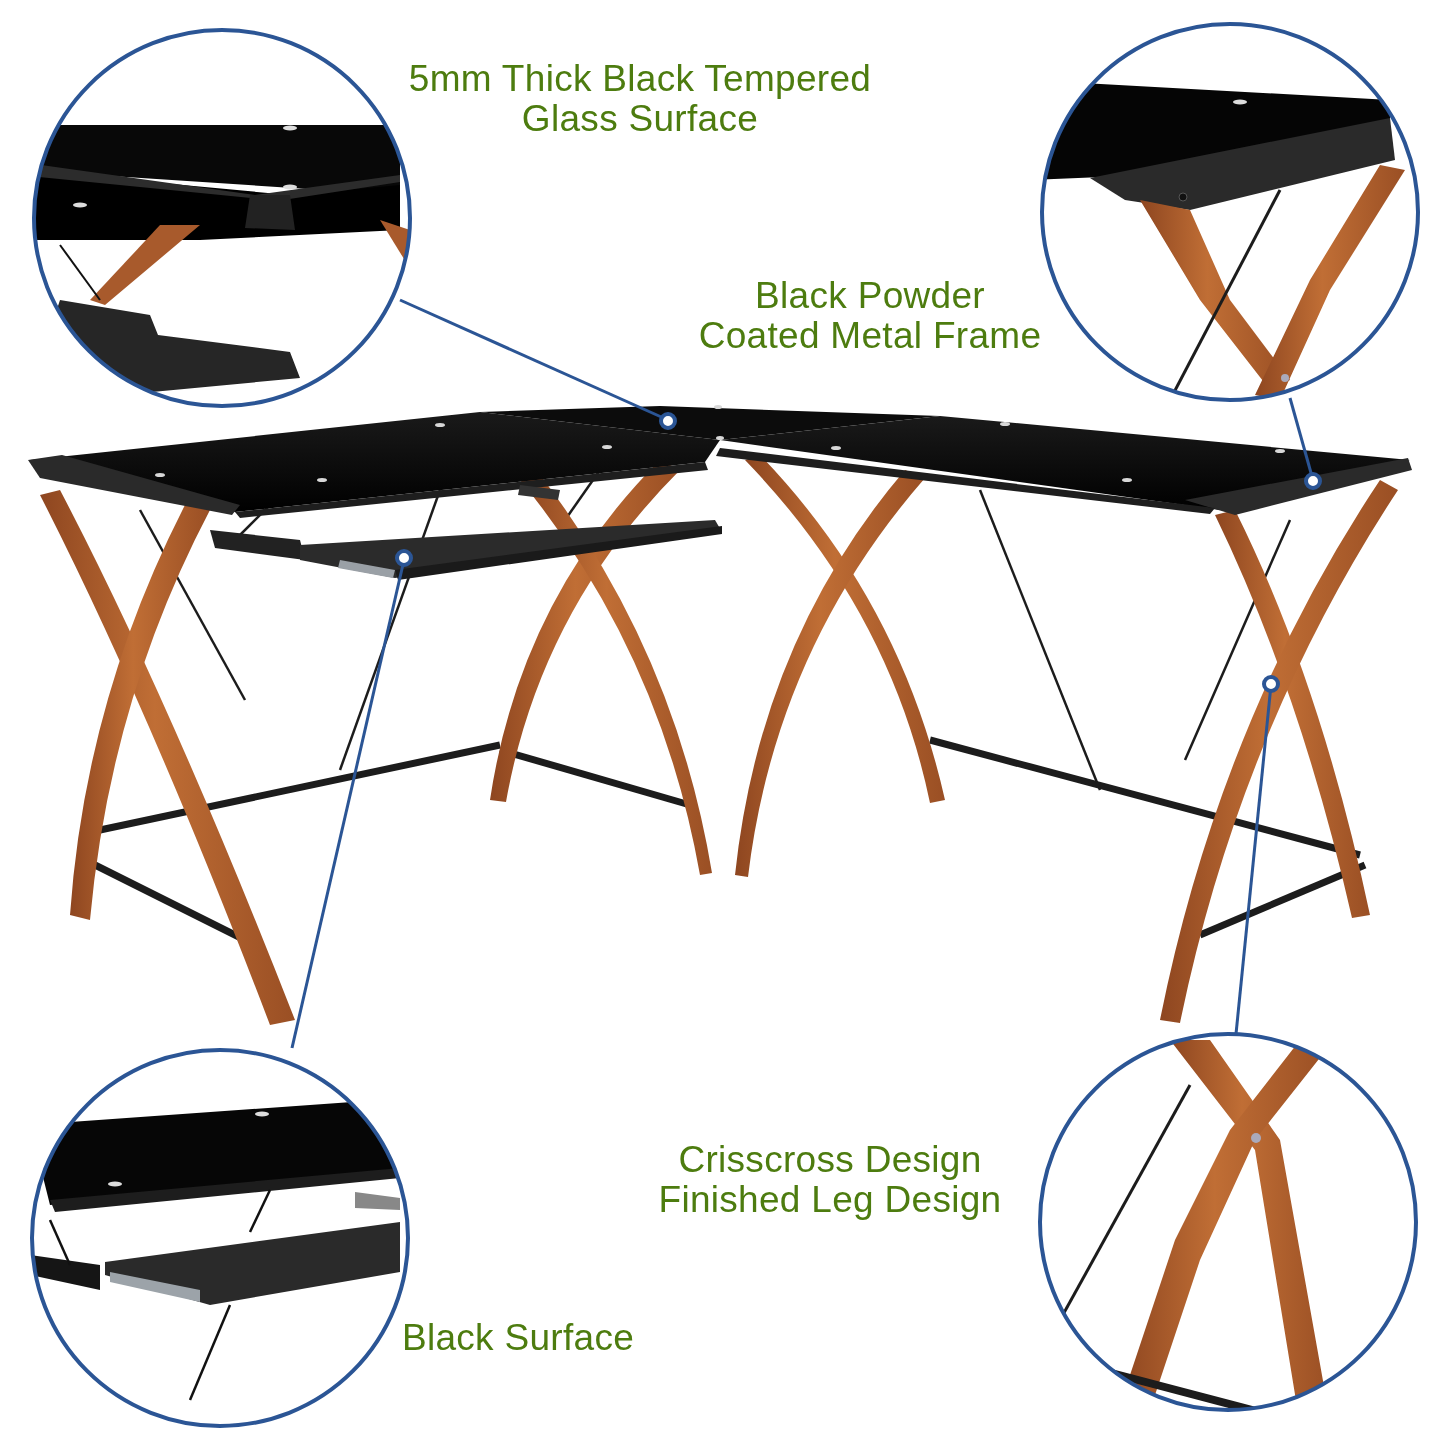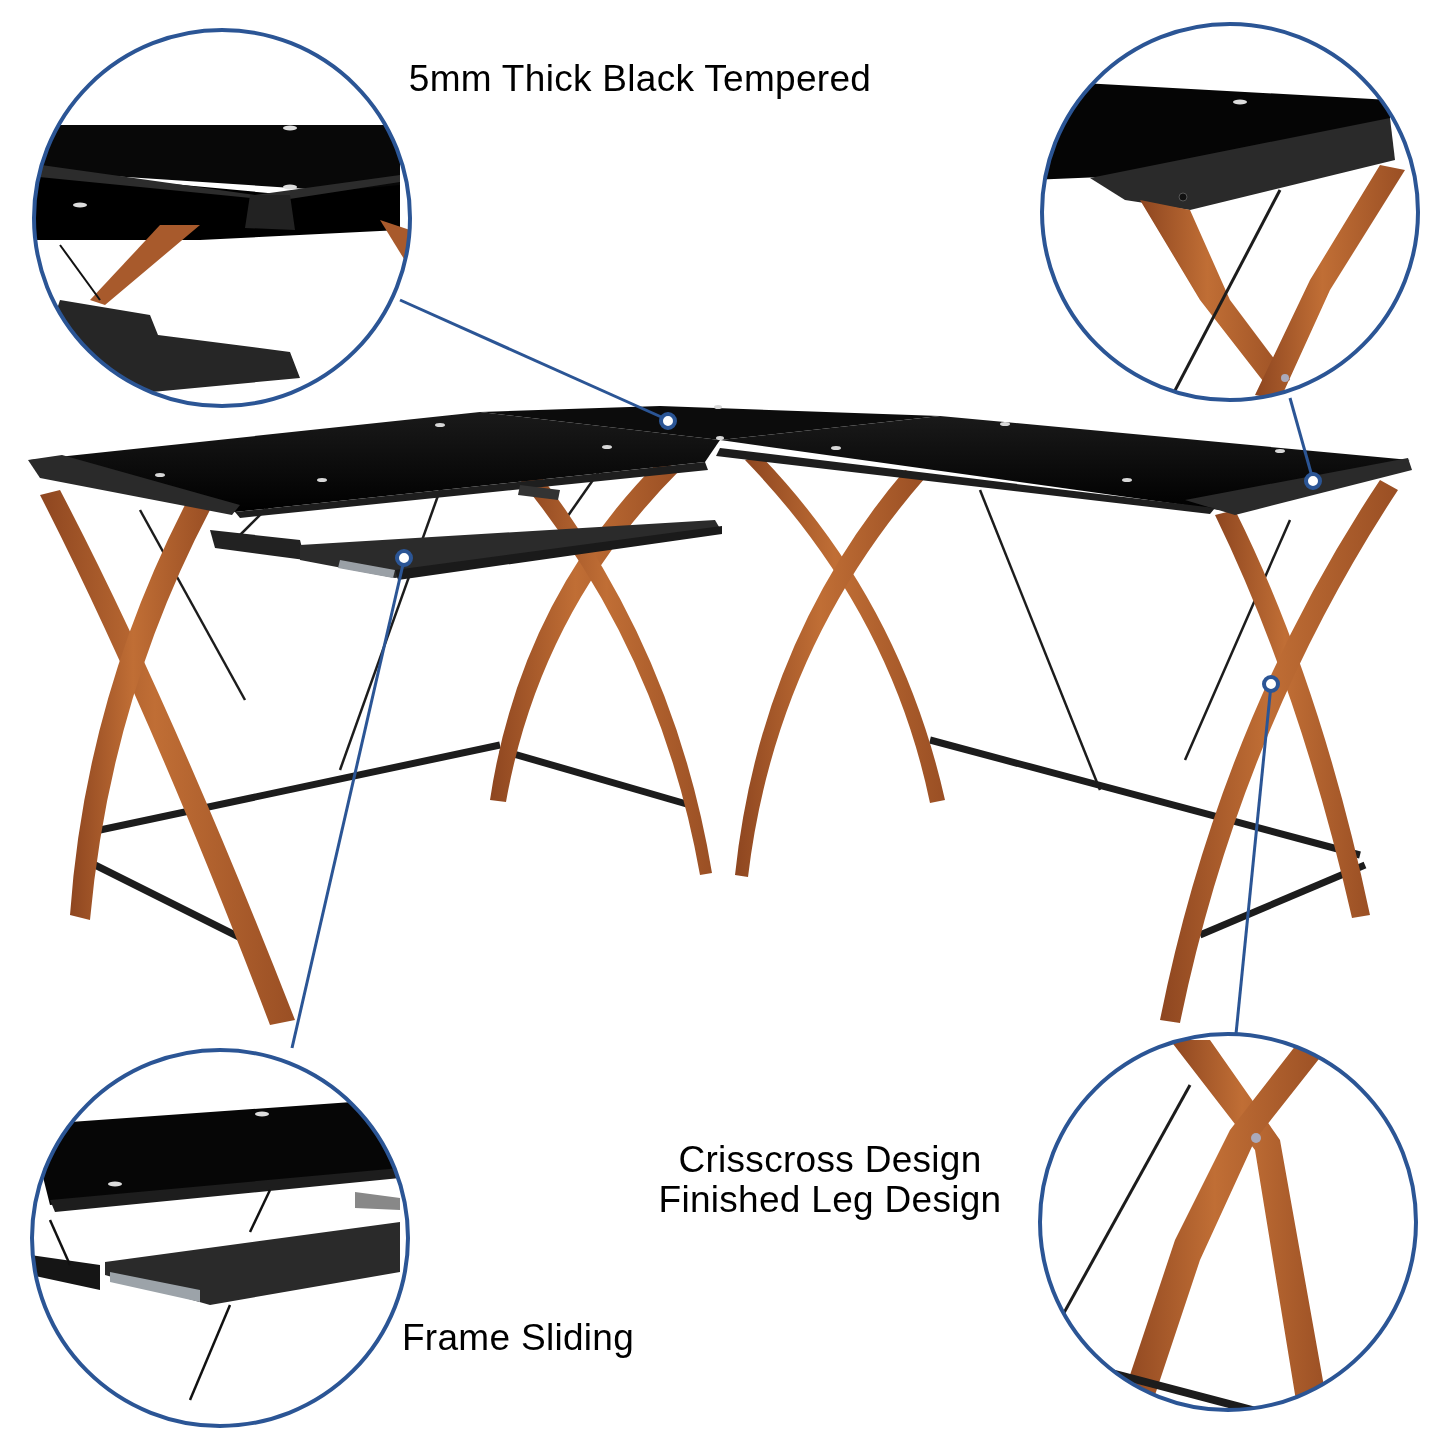--- a/index.html
+++ b/index.html
@@ -1,20 +1,20 @@
 <!DOCTYPE html>
 <html><head>
 <meta charset="utf-8">
 <style>
   html, body { margin: 0; padding: 0; background: #ffffff; }
   body { width: 1440px; height: 1440px; position: relative; overflow: hidden;
          font-family: "Liberation Sans", "DejaVu Sans", sans-serif; color: #111; }
   .stage { position: absolute; left: 0; top: 0; width: 1440px; height: 1440px; }
   .label { position: absolute; text-align: center; font-size: 37px; line-height: 40px;
-           color: #000000; font-weight: 400; letter-spacing: 0.3px; }
+           color: #4d7c0f; font-weight: 400; letter-spacing: 0.3px; }
   .label span { display: block; white-space: nowrap; }
   svg { position: absolute; left: 0; top: 0; }
 </style>
 </head>
 <body>
 
 <div class="stage">
 
   <svg width="1440" height="1440" viewBox="0 0 1440 1440">
     <defs>
@@ -181,24 +181,29 @@
     <g fill="#ffffff" stroke="#2b5595" stroke-width="4">
       <circle cx="668" cy="421" r="7"></circle>
       <circle cx="1313" cy="481" r="7"></circle>
       <circle cx="404" cy="558" r="7"></circle>
       <circle cx="1271" cy="684" r="7"></circle>
     </g>
   </svg>
 
   <div class="label" style="left:380px; top:59px; width:520px;">
     <span>5mm Thick Black Tempered</span>
-  </div>
-
+    <span>Glass Surface</span>
+  </div>
+
+  <div class="label" style="left:670px; top:276px; width:400px;">
+    <span>Black Powder</span>
+    <span>Coated Metal Frame</span>
+  </div>
 
   <div class="label" style="left:630px; top:1140px; width:400px;">
     <span>Crisscross Design</span>
     <span>Finished Leg Design</span>
   </div>
 
   <div class="label" style="left:368px; top:1318px; width:300px;">
-    <span>Frame Sliding</span>
+    <span>Black Surface</span>
   </div>
 </div>
 
 </body></html>

